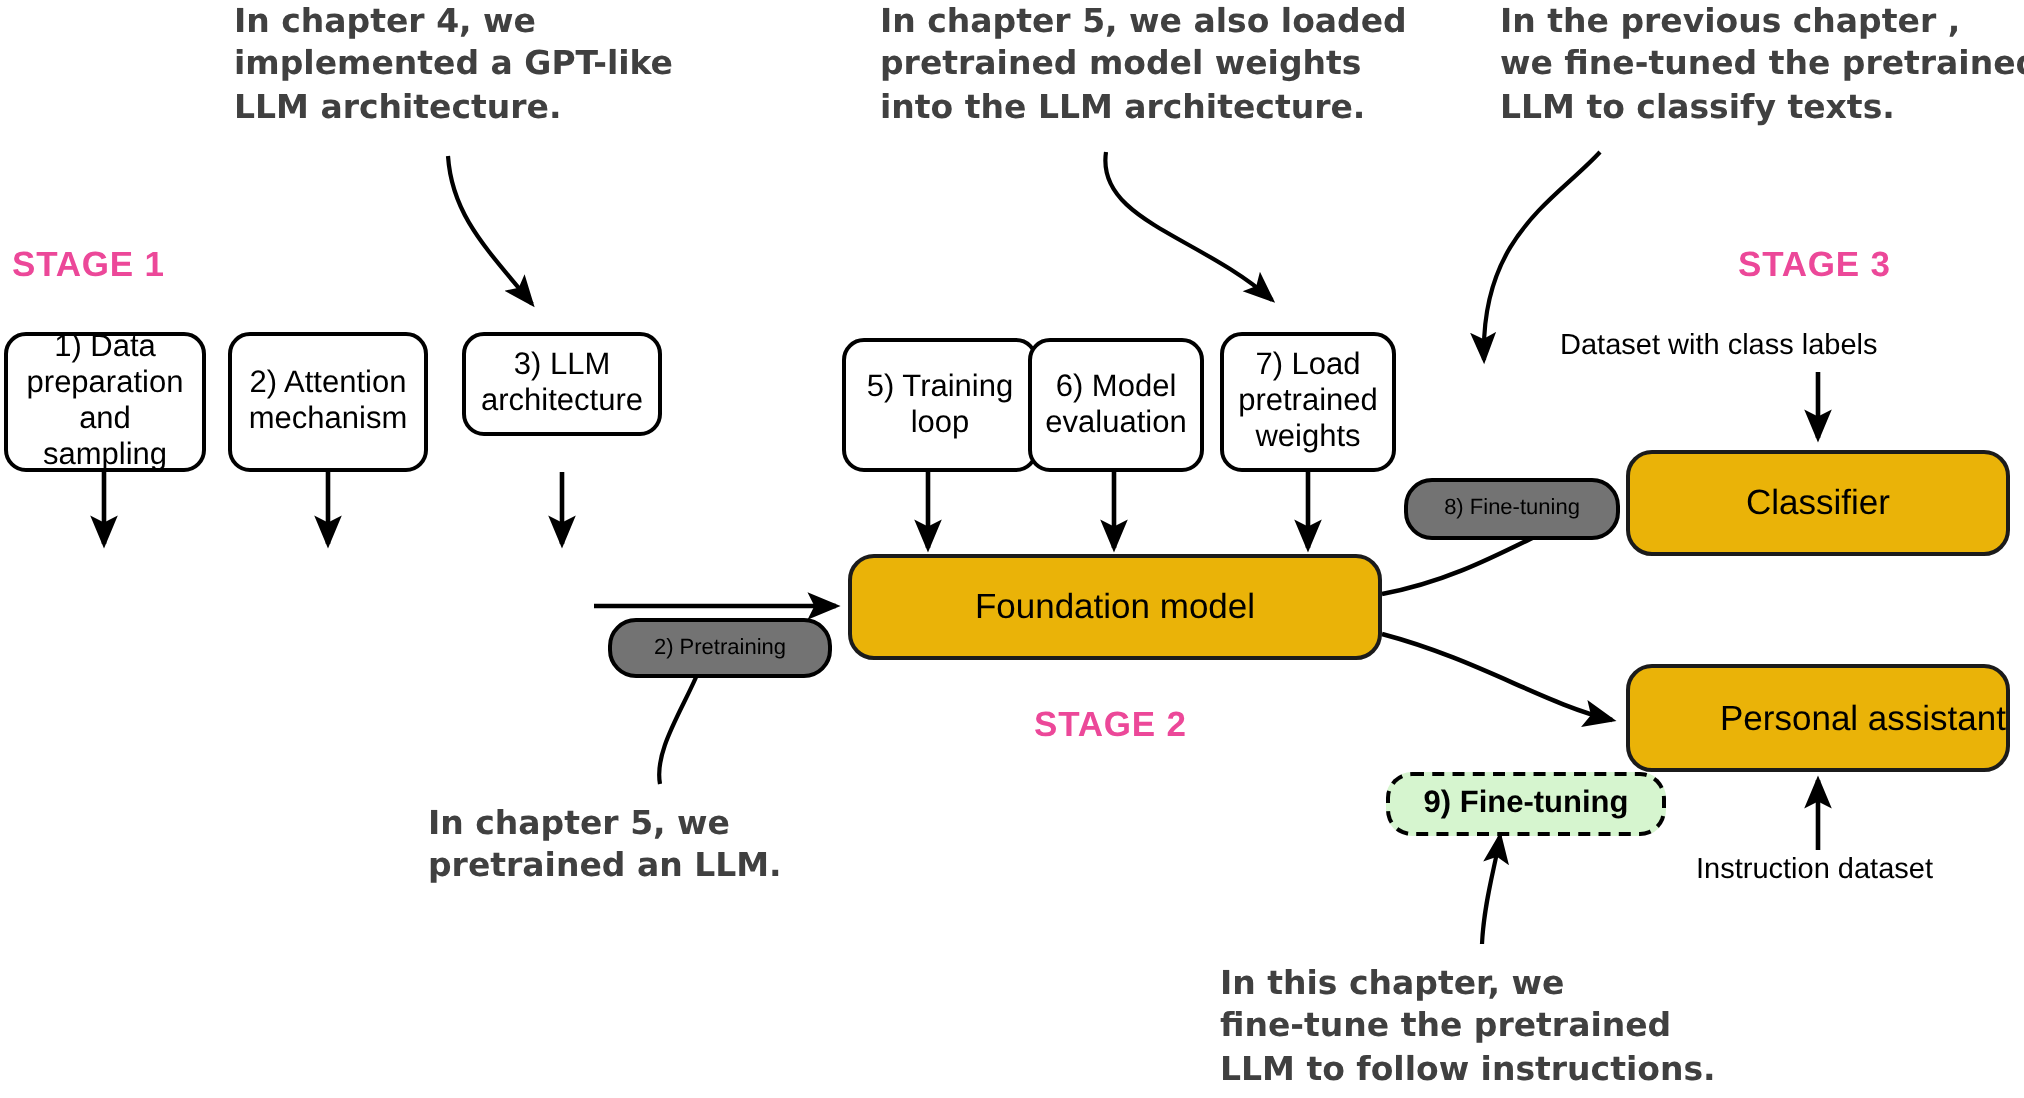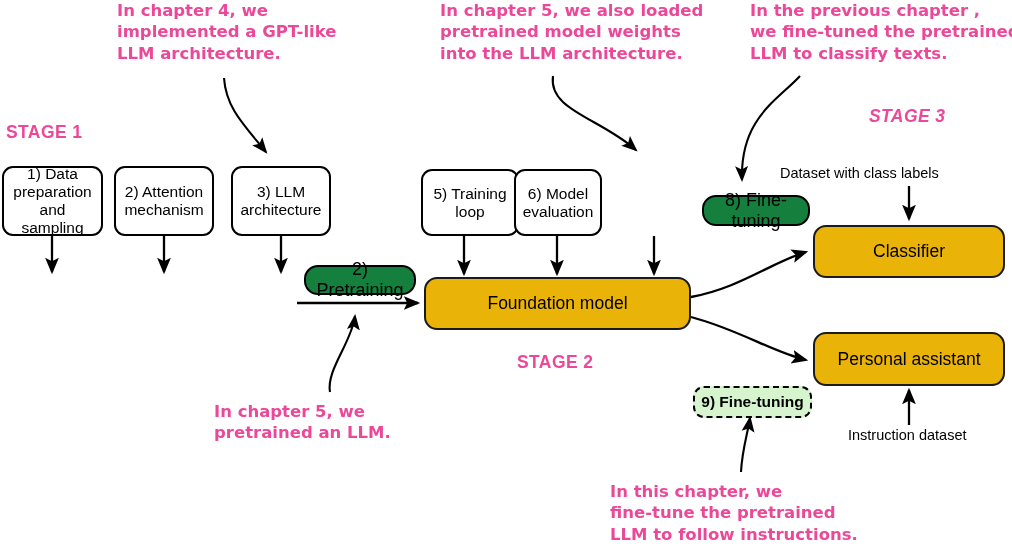--- a/index.html
+++ b/index.html
@@ -36,26 +36,27 @@
   
   .step-box {
     background: #ffffff;
     border: 2.3px solid #000000;
     border-radius: 11px;
     font-size: 15.5px;
     line-height: 1.16;
     padding: 2px 4px;
   }
   .pill-box {
-    background: #15803d;
+    background: #737373;
     border: 2.3px solid #000000;
     border-radius: 14px;
-    font-size: 18px;
+    font-size: 11px;
     line-height: 1.15;
     padding: 2px 6px;
+    margin-top: 44px;
   }
   
   .blue-box {
     background: #eab308;
     border: 2.6px solid #1b1b1b;
     border-radius: 13px;
     font-size: 17.5px;
     line-height: 1.2;
   }
   
@@ -77,21 +78,21 @@
     white-space: nowrap;
     z-index: 2;
   }
   
   .caption {
     position: absolute;
     font-family: "DejaVu Sans", sans-serif;
     font-size: 16.5px;
     font-weight: bold;
     line-height: 1.30;
-    color: #ec4899;
+    color: #404040;
     white-space: pre-line;
     z-index: 3;
   }
   
   .plain-label {
     position: absolute;
     font-size: 14.5px;
     color: #000000;
     white-space: nowrap;
     z-index: 2;
@@ -139,71 +140,76 @@
       <path d="M909,186 L909,219" marker-end="url(#ah)"></path>
 
       <path d="M909,425 L909,390" marker-end="url(#ah)"></path>
 
       <path d="M741,472 C742,450 748,432 750,418" stroke-width="2.1" marker-end="url(#ah2)"></path>
     </g>
   </svg>
 
   <div class="stage-label" style="left:6px; top:122px;">STAGE 1</div>
   <div class="stage-label" style="left:517px; top:352px;">STAGE 2</div>
-  <div class="stage-label" style="left:869px; top:106px;font-style:italic;">STAGE 3</div>
+  <div class="stage-label" style="left:869px; top:122px;">STAGE 3</div>
 
   <div class="node step-box" style="left:2px; top:166px; width:101px; height:70px;">
     <span>1) Data
 preparation
 and sampling</span>
   </div>
 
   <div class="node step-box" style="left:114px; top:166px; width:100px; height:70px;justify-content:flex-end;">
     <span>2) Attention
 mechanism</span>
   </div>
 
-  <div class="node step-box" style="left:231px; top:166px; width:100px; height:70px;">
+  <div class="node step-box" style="left:231px; top:166px; width:100px; height:52px;">
     <span>3) LLM
 architecture</span>
   </div>
 
   <div class="node pill-box" style="left:304px; top:265px; width:112px; height:30px;">
     <span>2) Pretraining</span>
   </div>
 
   <div class="node step-box" style="left:421px; top:169px; width:98px; height:67px;">
     <span>5) Training
 loop</span>
   </div>
 
   <div class="node step-box" style="left:514px; top:169px; width:88px; height:67px;">
     <span>6) Model
 evaluation</span>
   </div>
 
+  <div class="node step-box" style="left:610px; top:166px; width:88px; height:70px;">
+    <span>7) Load
+pretrained
+weights</span>
+  </div>
 
   <div class="node pill-box" style="left:702px; top:195px; width:108px; height:31px;">
     <span>8) Fine-tuning</span>
   </div>
 
-  <div class="node green-box" style="left:693px; top:386px; width:119px; height:32px;">
+  <div class="node green-box" style="left:693px; top:386px; width:140px; height:32px;border-radius:13px;">
     <span>9) Fine-tuning</span>
   </div>
 
 
   <div class="node blue-box" style="left:424px; top:277px; width:267px; height:53px;">
     <span>Foundation model</span>
   </div>
 
   <div class="node blue-box" style="left:813px; top:225px; width:192px; height:53px;">
     <span>Classifier</span>
   </div>
 
-  <div class="node blue-box" style="left:813px; top:332px; width:192px; height:54px;">
+  <div class="node blue-box" style="left:813px; top:332px; width:192px; height:54px;justify-content:flex-end;">
     <span>Personal assistant</span>
   </div>
 
   <div class="plain-label" style="left:780px; top:165px;text-align:center;">Dataset with class labels</div>
   <div class="plain-label" style="left:848px; top:427px;">Instruction dataset</div>
 
   <div class="caption" style="left:117px; top:0px; width:300px;">In chapter 4, we
 implemented a GPT-like
 LLM architecture.</div>
 

